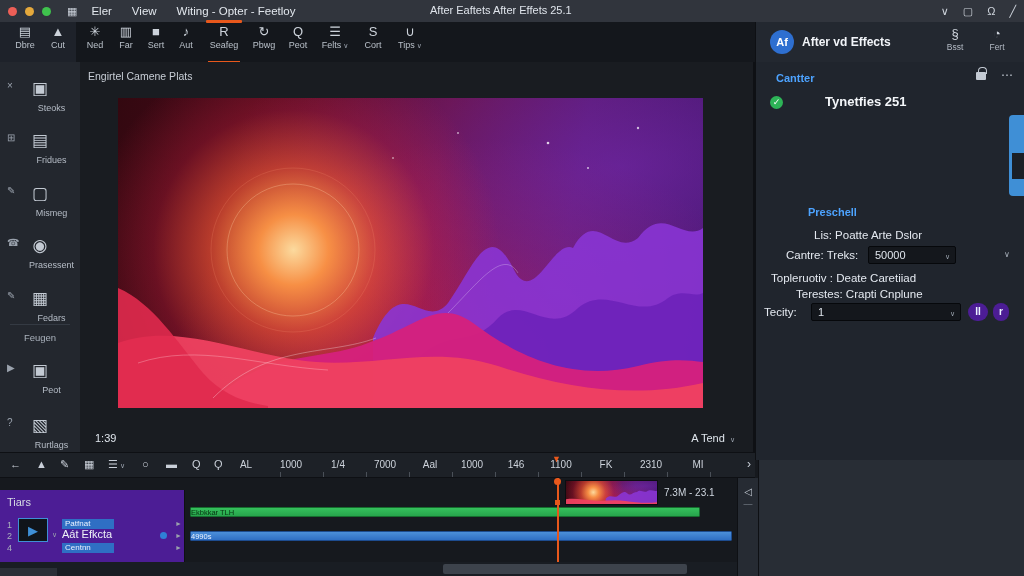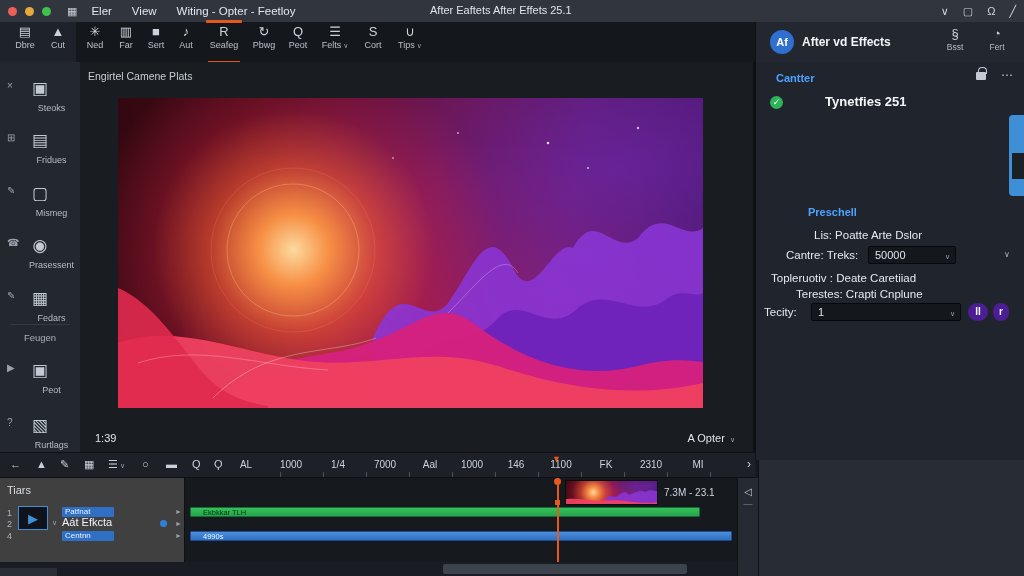--- a/index.html
+++ b/index.html
@@ -105,35 +105,35 @@
   .tt-ic { position:absolute; top:5px; font-size:11px; color:#c9cfd8; }
   #ruler { position:absolute; left:230px; top:0; width:510px; height:26px; }
   .tick { position:absolute; top:6px; transform:translateX(-50%); font-size:10px; color:#cdd3db; }
   .tick-strip { position:absolute; left:8px; right:10px; bottom:2px; height:5px;
     background:repeating-linear-gradient(90deg, transparent 0 42px, #4a5058 42px 43px); }
   #ruler-next { position:absolute; right:4px; top:4px; color:#c9cfd8; font-size:12px; }
   #ruler-marker { position:absolute; left:322px; top:1px; color:#e8581c; font-size:9px; }
 
   
   #tl-body { left:0; top:478px; width:758px; height:98px; background:#16191e; }
-  #tk-left { position:absolute; left:0; top:0; width:185px; height:84px; background:#404040;
+  #tk-left { position:absolute; left:0; top:12px; width:185px; height:84px; background:#4c1d95;
     border-right:1px solid #0e1014; }
   #tk-title { position:absolute; left:7px; top:6px; font-size:11px; color:#d6dce3; }
   .row-num { position:absolute; left:7px; font-size:9px; color:#aab2bc; }
   #play-box { position:absolute; left:18px; top:28px; width:30px; height:24px; background:#10141a;
     border:1px solid #3f8fd6; display:flex; align-items:center; justify-content:center;
     color:#3f8fd6; font-size:13px; }
   .row-ch { position:absolute; left:52px; top:41px; font-size:7px; color:#9aa2ad; }
   .row-lbl-hl { position:absolute; left:62px; width:52px; height:10px; background:#2f6fc4;
     color:#eaf2ff; font-size:8px; line-height:10px; padding-left:3px; overflow:hidden; white-space:nowrap; }
   .row-lbl-big { position:absolute; left:62px; top:38px; color:#eef2f7; font-size:11px; }
   .row-dot { position:absolute; left:160px; top:42px; width:7px; height:7px; border-radius:50%; background:#2f80d6; }
   .row-arr { position:absolute; left:175px; font-size:7px; color:#9aa2ad; }
   .bar { position:absolute; left:190px; height:10px; border-radius:1px; color:#073312;
-    font-size:7.5px; line-height:10px; padding-left:12px; overflow:hidden; white-space:nowrap; }
+    font-size:7.5px; line-height:10px; padding-left:0; overflow:hidden; white-space:nowrap; }
   .bar.green { background:linear-gradient(#35c05c,#27a44c); border:1px solid #156e2e; }
   .bar.blue { background:linear-gradient(#4b8fd9,#2f6fc4); border:1px solid #1d4c8f; color:#eaf2ff; }
   #clip { position:absolute; left:565px; top:2px; width:93px; height:25px; overflow:hidden; border:1px solid #0b0d11; }
   #clip-info { position:absolute; left:664px; top:9px; font-size:10px; color:#cfd6df; }
   #playhead { position:absolute; left:557px; top:0; width:2px; height:98px; background:#e8581c; }
   #ph-dot { position:absolute; left:554px; top:0px; width:7px; height:7px; border-radius:50%; background:#e8581c; }
   #ph-sq { position:absolute; left:555px; top:22px; width:5px; height:5px; background:#e8581c; }
   #tk-strip { position:absolute; left:737px; top:0; width:21px; height:98px; background:#262b33;
     border-left:1px solid #0e1014; text-align:center; color:#c3cad3; }
   #tk-strip .ic { display:block; margin-top:8px; font-size:10px; }
@@ -290,21 +290,21 @@
           <circle cx="430" cy="45" r="1.3" fill="#fff" opacity="0.8"></circle>
             <circle cx="470" cy="70" r="1" fill="#fff" opacity="0.7"></circle>
           <circle cx="340" cy="35" r="1" fill="#fff" opacity="0.6"></circle>
             <circle cx="520" cy="30" r="1.2" fill="#fff" opacity="0.7"></circle>
           <circle cx="275" cy="60" r="1" fill="#fff" opacity="0.5"></circle>
         </svg>
       </div>
     </div>
     <div id="pv-status-l">1:39</div>
     <div id="pv-status-r">
-      <span>A Opter</span> <span class="tb-ch">∨</span></div>
+      <span>A Tend</span> <span class="tb-ch">∨</span></div>
   </div>
 
   <div id="rightpanel" class="abs">
     <span class="rp-link">Cantter</span>
     <span class="lock"></span>
     <span class="rp-more">⋯</span>
     <span class="rp-check">✓</span>
     <span class="rp-title">Tynetfies 251</span>
 
     <div id="rp-card-blue">

